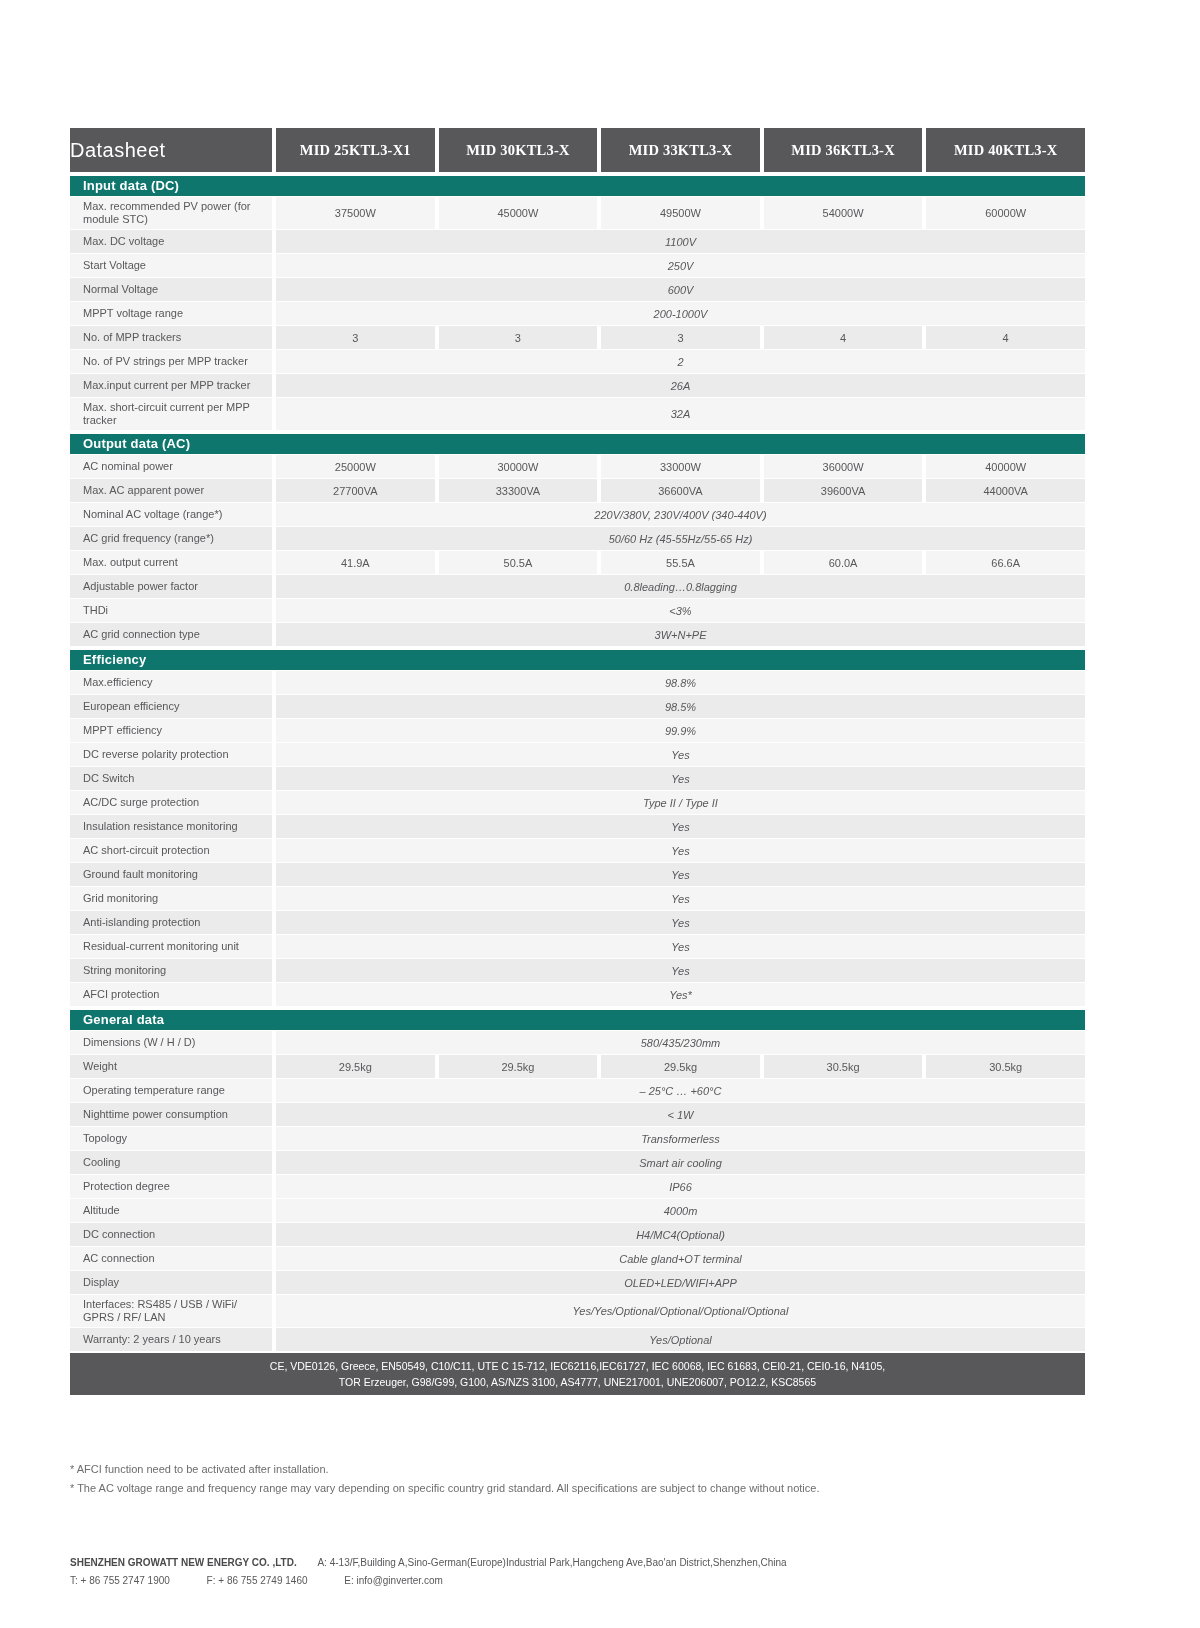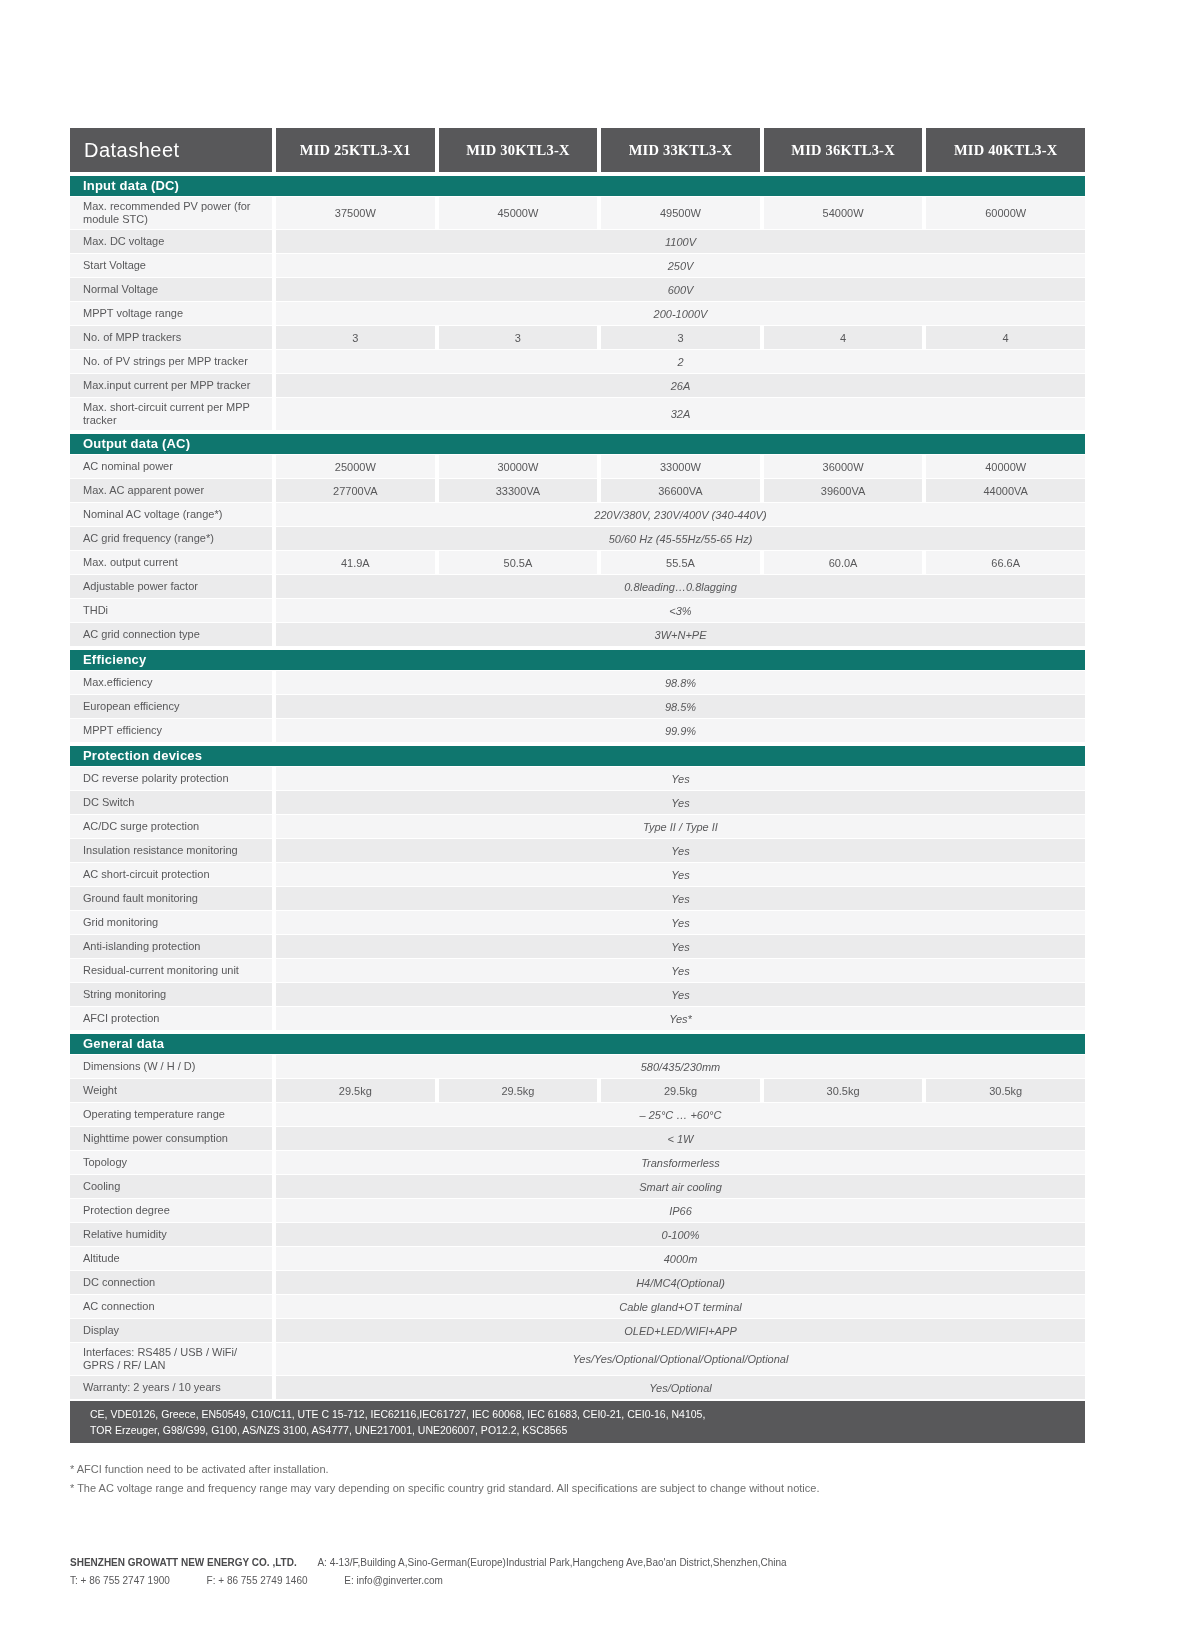--- a/index.html
+++ b/index.html
@@ -9,21 +9,21 @@
     color:#58585a;position:relative;
   }
   .page{position:absolute;inset:0;background:#fff;}
   .spec-table{position:absolute;left:70px;top:128px;width:1015px;}
 
   
   .head-row{display:flex;gap:4px;height:44px;}
   .head-title{
     width:202px;box-sizing:border-box;background:#58585a;color:#fff;
     font-size:20px;font-weight:400;letter-spacing:.5px;
-    display:flex;align-items:center;padding-left:14px;
+    display:flex;align-items:center;
   }
   .head-model{
     flex:1;background:#58585a;color:#fff;font-weight:bold;font-size:14.5px;
     display:flex;align-items:center;justify-content:center;letter-spacing:.2px;font-family:Liberation Serif, serif;
   }
 
   
   .section-bar{
     height:20px;line-height:20px;background:#0f766e;color:#fff;
     font-weight:bold;font-size:13px;padding-left:13px;
@@ -36,21 +36,21 @@
   .cell.label{
     width:202px;padding:3px 10px 3px 13px;font-size:11px;line-height:13px;
   }
   .cell.val{flex:1;justify-content:center;text-align:center;font-size:11px;}
   .cell.spanv{flex:1;justify-content:center;font-size:11px;font-style:italic;}
   .row.light .cell{background:#f5f5f6;}
   .row.dark  .cell{background:#ebebec;}
 
   
   .certs{
-    margin-top:2px;background:#58585a;color:#fff;
+    margin-top:2px;background:#58585a;color:#fff;text-align:center;
     font-size:10.5px;line-height:16px;padding:5px 20px;
   }
 
   
   .footnotes{position:absolute;left:70px;top:1460px;width:1060px;
     font-size:11px;line-height:19px;color:#6d6d6d;}
 
   
   .footer{position:absolute;left:70px;top:1557px;width:1080px;font-size:10px;color:#58585a;}
   .footer-line{margin-bottom:7px;white-space:nowrap;}
@@ -170,21 +170,20 @@
           <div class="cell spanv">98.8%</div>
         </div>
         <div class="row dark">
           <div class="cell label">European efficiency</div>
           <div class="cell spanv">98.5%</div>
         </div>
         <div class="row light">
           <div class="cell label">MPPT efficiency</div>
           <div class="cell spanv">99.9%</div>
         </div>
-        <div class="section-bar">Protection devices</div>
         <div class="row light">
           <div class="cell label">DC reverse polarity protection</div>
           <div class="cell spanv">Yes</div>
         </div>
         <div class="row dark">
           <div class="cell label">DC Switch</div>
           <div class="cell spanv">Yes</div>
         </div>
         <div class="row light">
           <div class="cell label">AC/DC surge protection</div>
@@ -247,24 +246,20 @@
           <div class="cell label">Topology</div>
           <div class="cell spanv">Transformerless</div>
         </div>
         <div class="row dark">
           <div class="cell label">Cooling</div>
           <div class="cell spanv">Smart air cooling</div>
         </div>
         <div class="row light">
           <div class="cell label">Protection degree</div>
           <div class="cell spanv">IP66</div>
-        </div>
-        <div class="row dark">
-          <div class="cell label">Relative humidity</div>
-          <div class="cell spanv">0-100%</div>
         </div>
         <div class="row light">
           <div class="cell label">Altitude</div>
           <div class="cell spanv">4000m</div>
         </div>
         <div class="row dark">
           <div class="cell label">DC connection</div>
           <div class="cell spanv">H4/MC4(Optional)</div>
         </div>
         <div class="row light">

